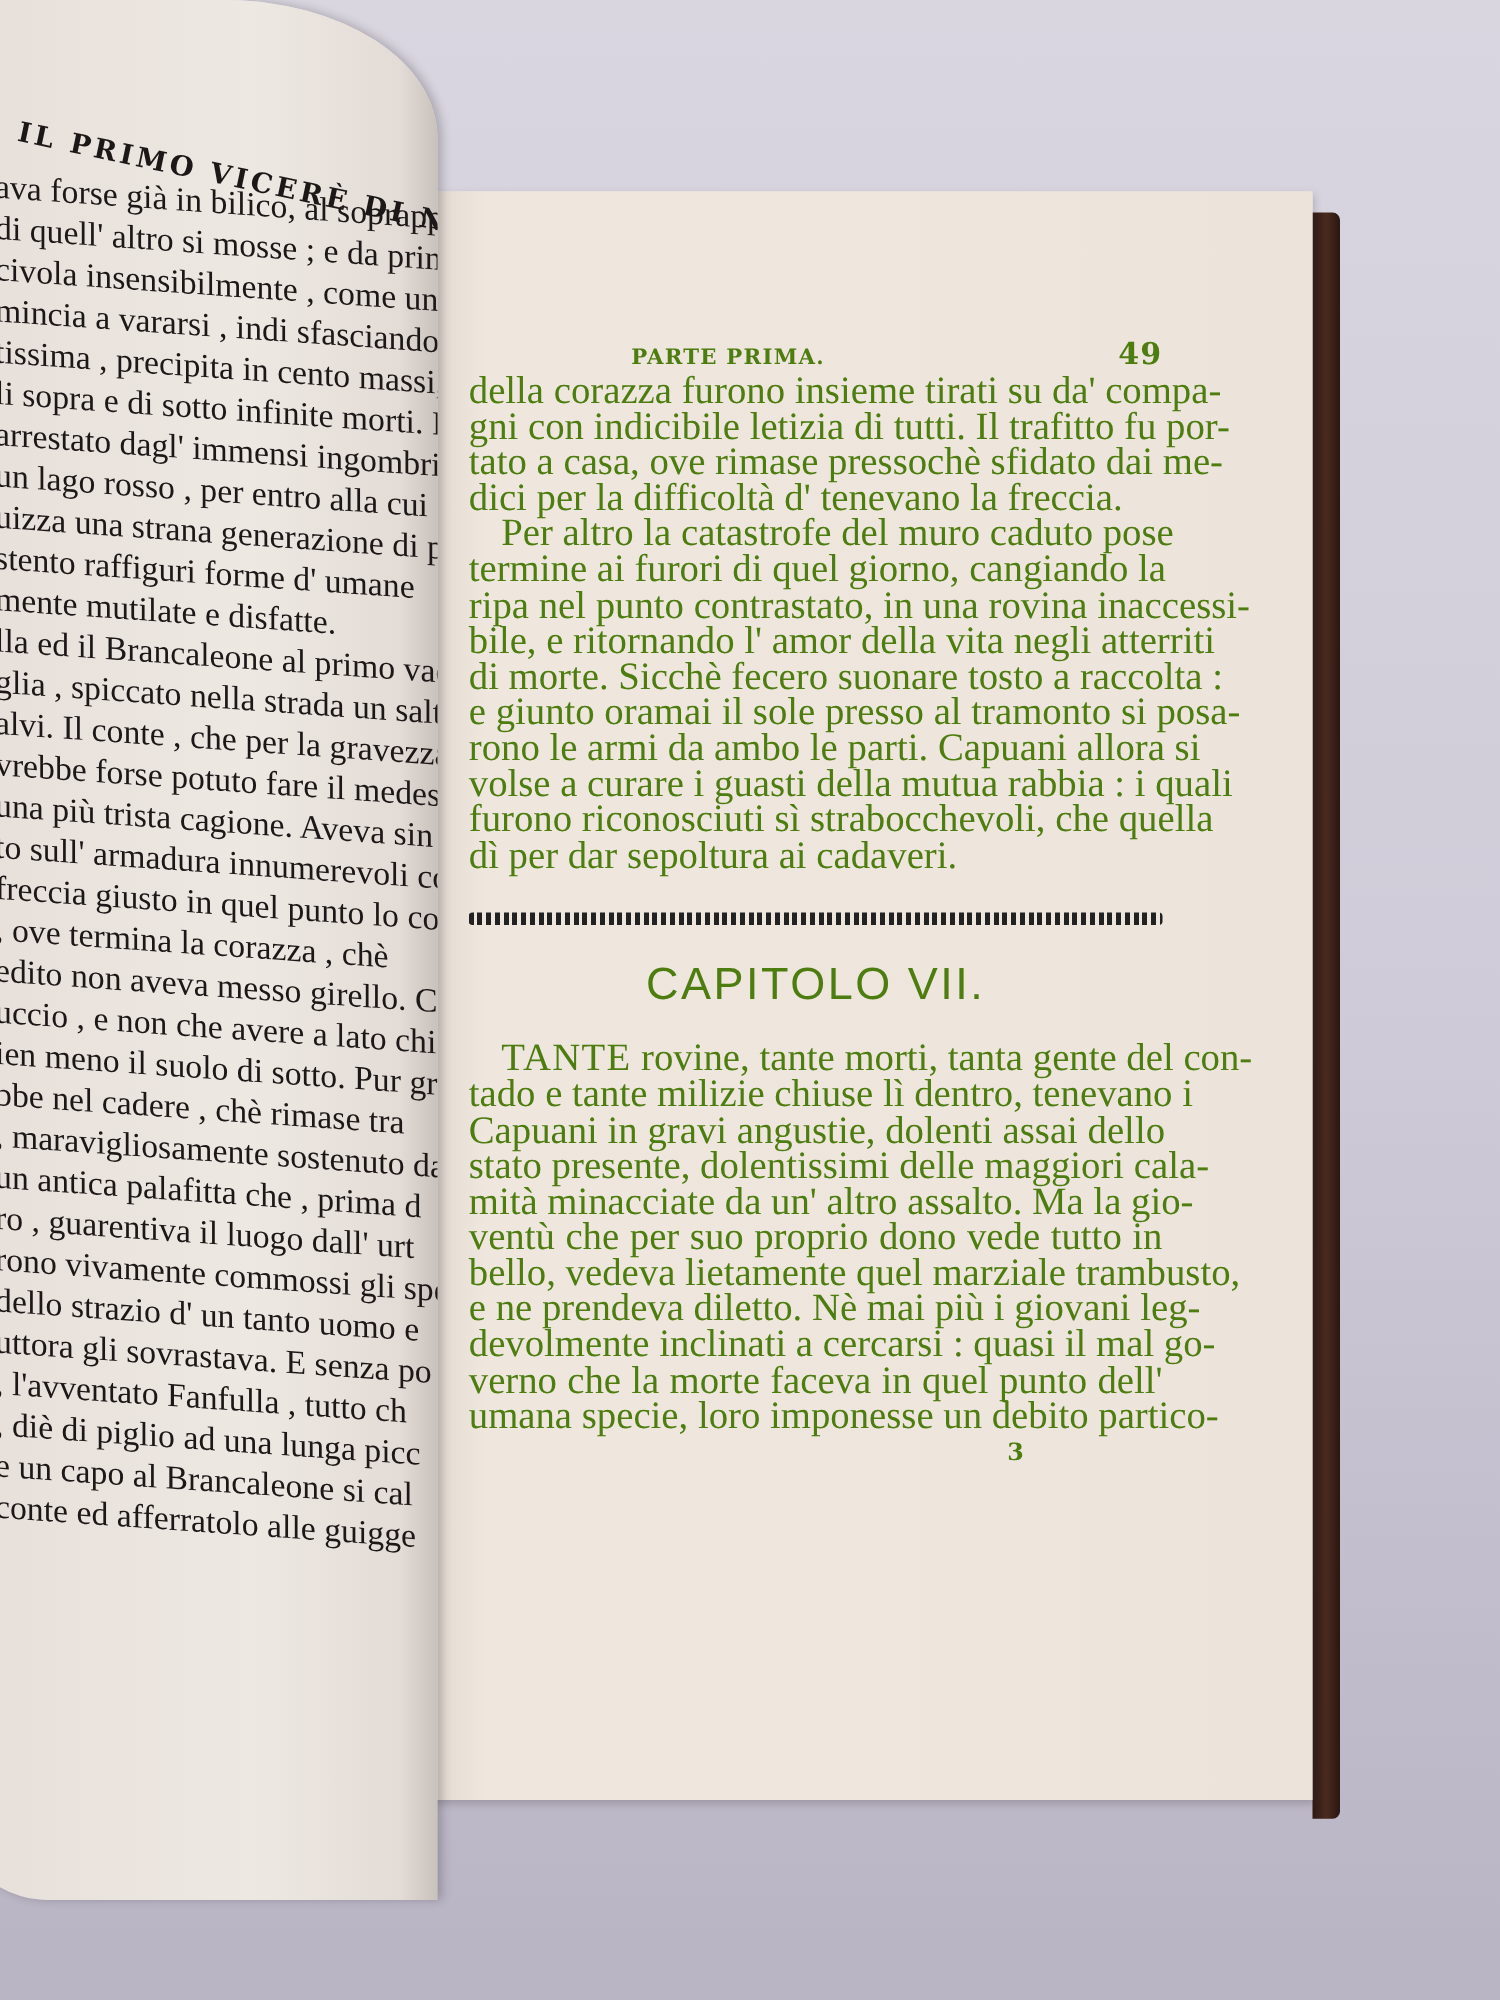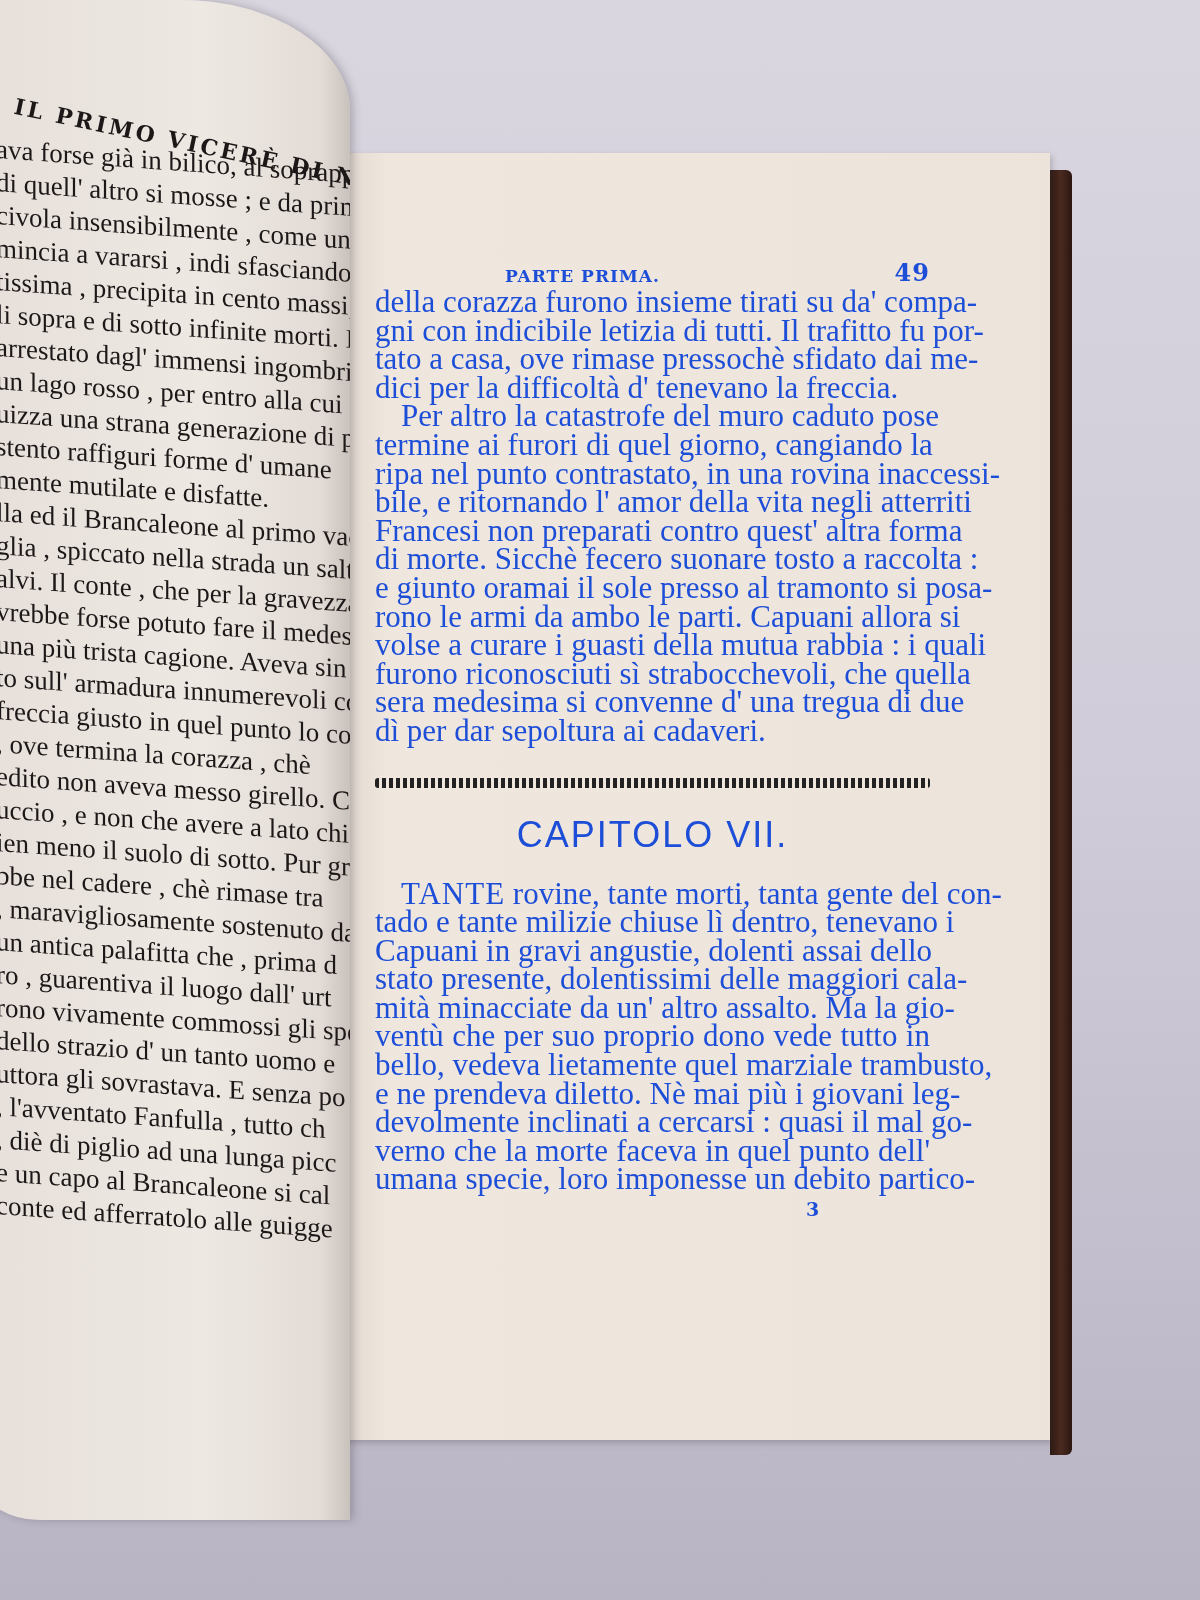--- a/index.html
+++ b/index.html
@@ -13,22 +13,22 @@
     position:absolute; left:345px; top:153px; width:705px; height:1287px;
     background: linear-gradient(90deg, #e2d8d0 0%, #efe7de 6%, #eee5dc 60%, #ece3db 100%);
     box-shadow: 2px 3px 6px rgba(60,50,60,0.25);
   }
   .cover-edge {
     position:absolute; left:1050px; top:170px; width:22px; height:1285px;
     background: linear-gradient(90deg, #2e1a14, #4a2a1f 50%, #2a1611);
     border-radius: 0 6px 6px 0;
   }
   .right-content {
-    position:absolute; left:375px; top:258px; width:555px;
-    color:#1d4ed8;
+    position:absolute; left:375px; top:268px; width:555px;
+    color:#4d7c0f;
   }
   .running-head {
     position:relative; height:30px; font-size:17px; font-weight:bold; letter-spacing:1px;
   }
   .running-head .title { position:absolute; left:130px; top:8px; }
   .running-head .pageno { position:absolute; right:0; top:0; font-size:24px; font-weight:bold; }
   .body-text {
     font-family: "Liberation Serif", serif;
     font-size:31px; line-height:28.6px; text-align:justify;
     margin:0; padding:0;
@@ -126,27 +126,25 @@
       <span class="line">della corazza furono insieme tirati su da' compa-</span>
       <span class="line">gni con indicibile letizia di tutti. Il trafitto fu por-</span>
       <span class="line">tato a casa, ove rimase pressochè sfidato dai me-</span>
       <span class="line last">dici per la difficoltà d' tenevano la freccia.</span>
     </div>
   <div class="body-text" id="p2">
       <span class="line indent">Per altro la catastrofe del muro caduto pose</span>
       <span class="line">termine ai furori di quel giorno, cangiando la</span>
       <span class="line">ripa nel punto contrastato, in una rovina inaccessi-</span>
       <span class="line">bile, e ritornando l' amor della vita negli atterriti</span>
-      <span class="line">Francesi non preparati contro quest' altra forma</span>
       <span class="line">di morte. Sicchè fecero suonare tosto a raccolta :</span>
       <span class="line">e giunto oramai il sole presso al tramonto si posa-</span>
       <span class="line">rono le armi da ambo le parti. Capuani allora si</span>
       <span class="line">volse a curare i guasti della mutua rabbia : i quali</span>
       <span class="line">furono riconosciuti sì strabocchevoli, che quella</span>
-      <span class="line">sera medesima si convenne d' una tregua di due</span>
       <span class="line last">dì per dar sepoltura ai cadaveri.</span>
     </div>
 
   <div class="divider"></div>
 
   <div class="chapter-title">CAPITOLO VII.</div>
 
   <div class="body-text" id="p3">
       <span class="line indent"><span class="smallcaps">TANTE</span> rovine, tante morti, tanta gente del con-</span>
       <span class="line">tado e tante milizie chiuse lì dentro, tenevano i</span>

